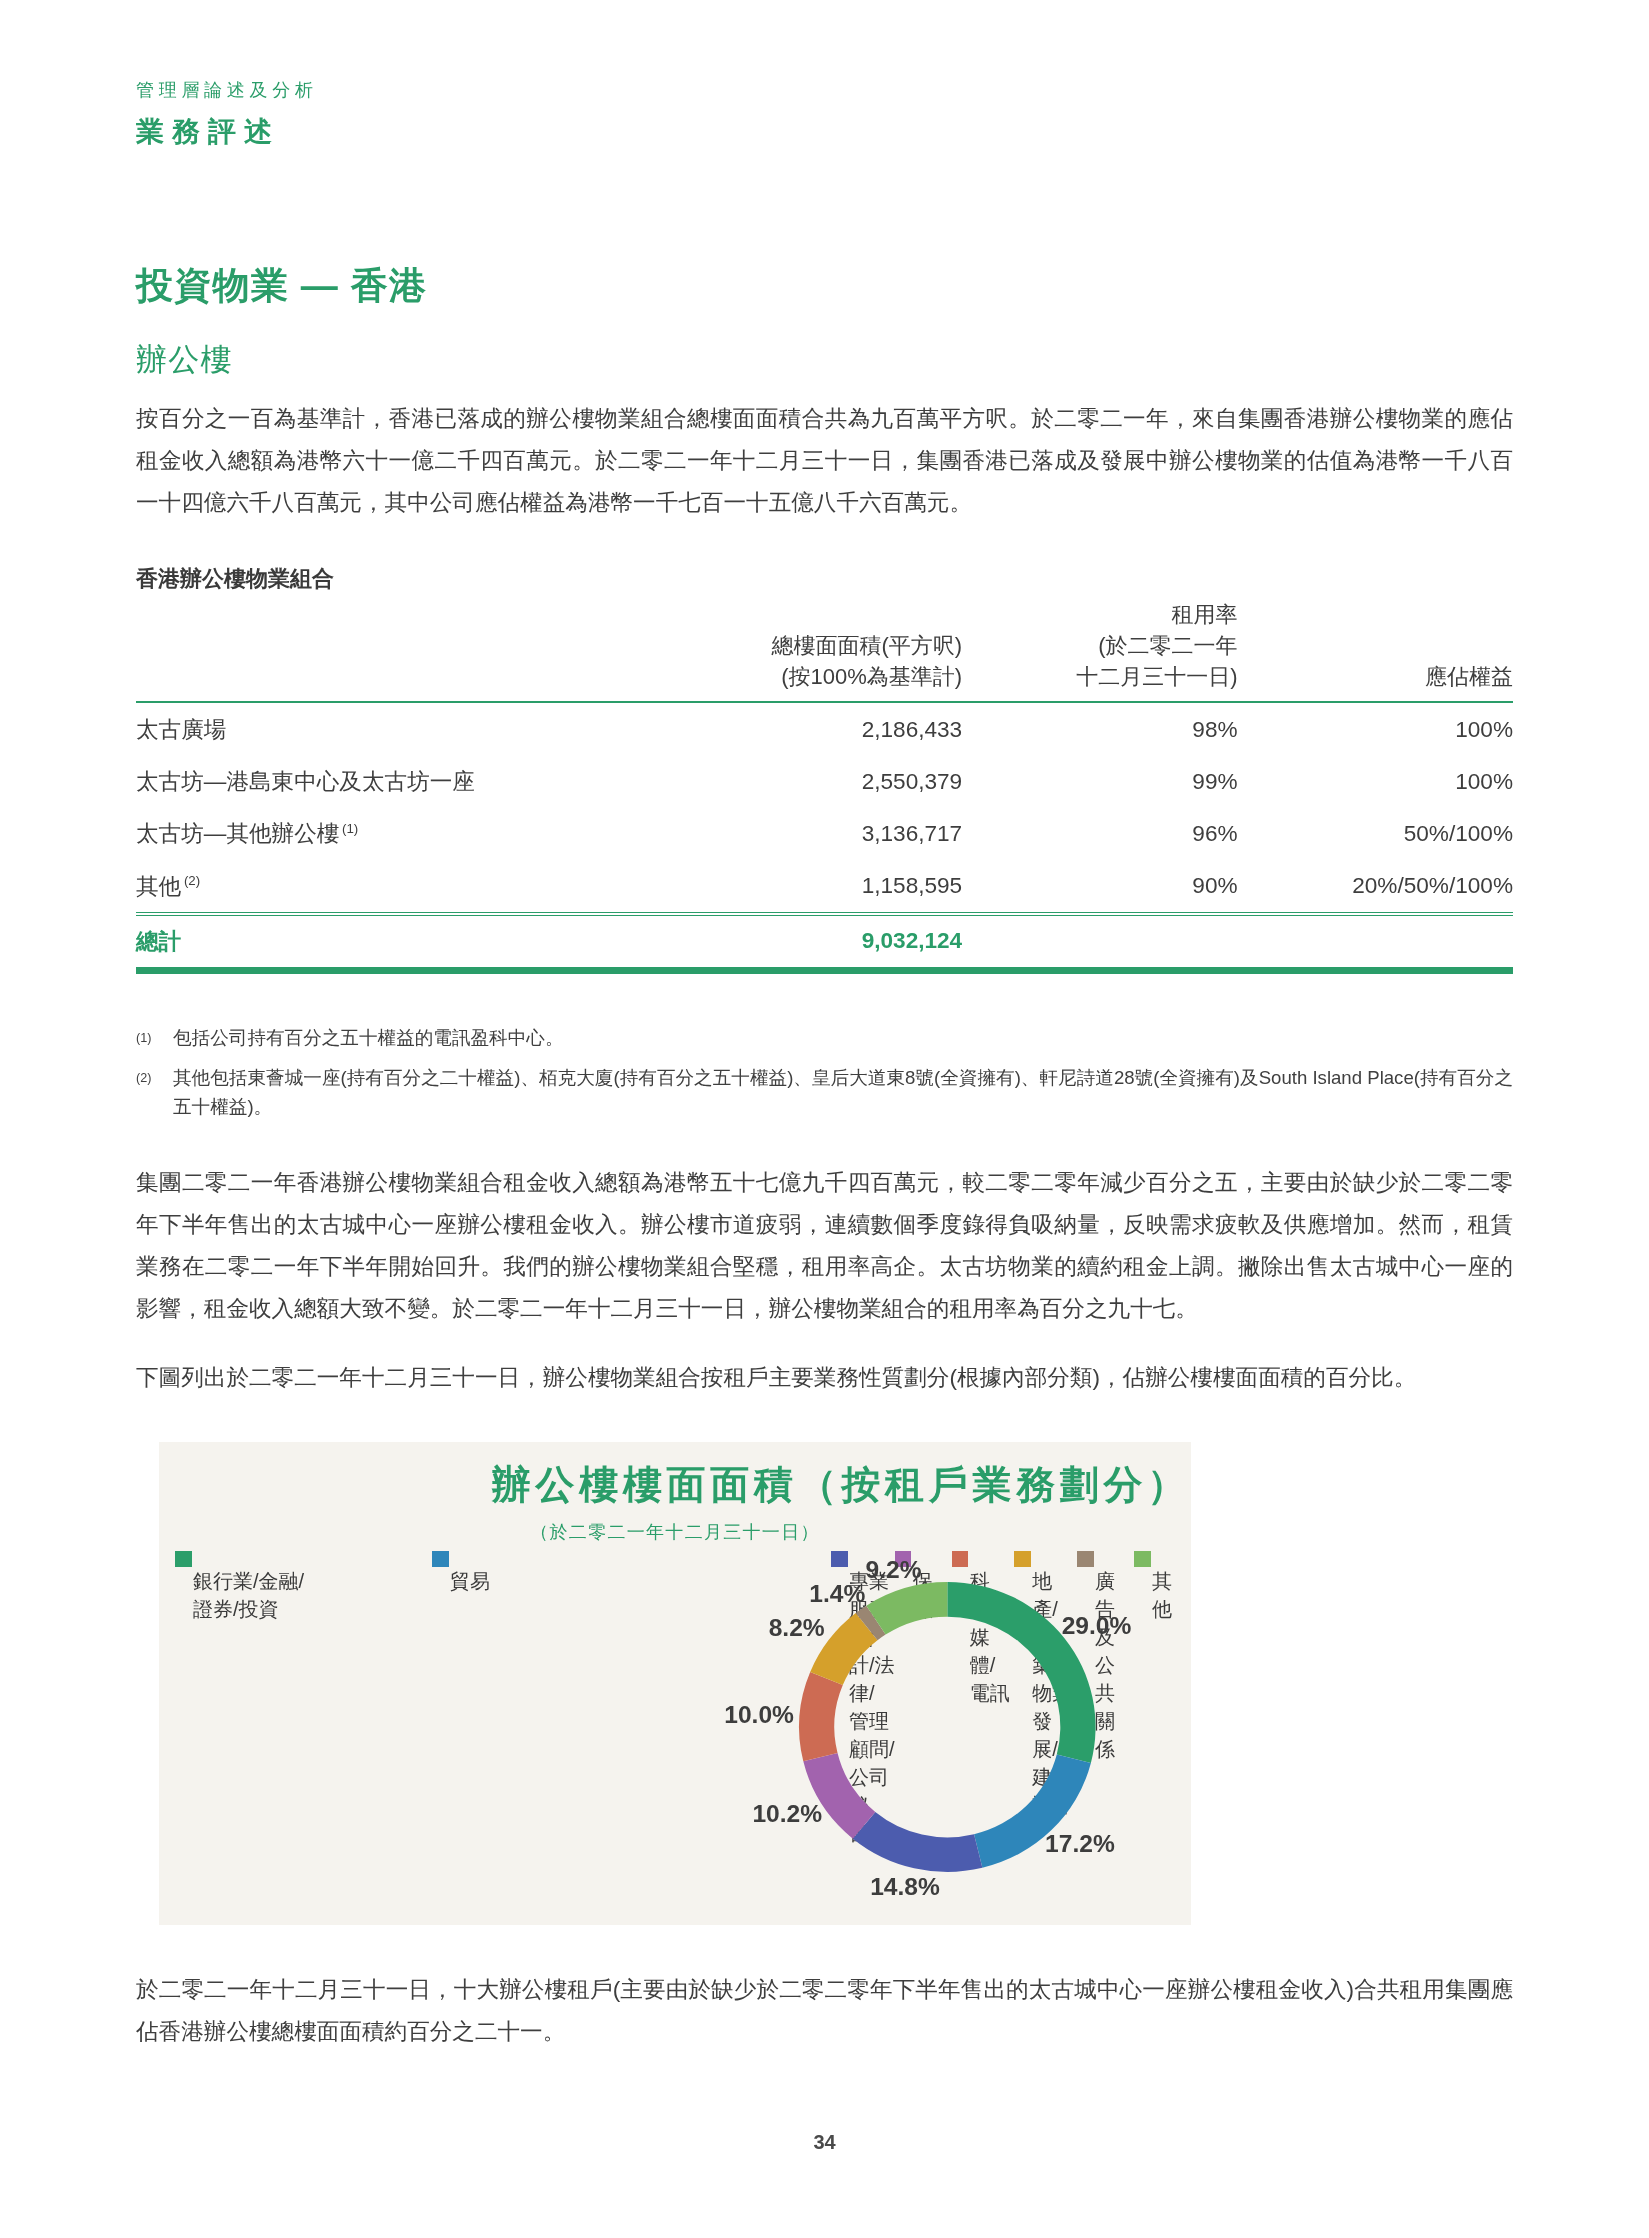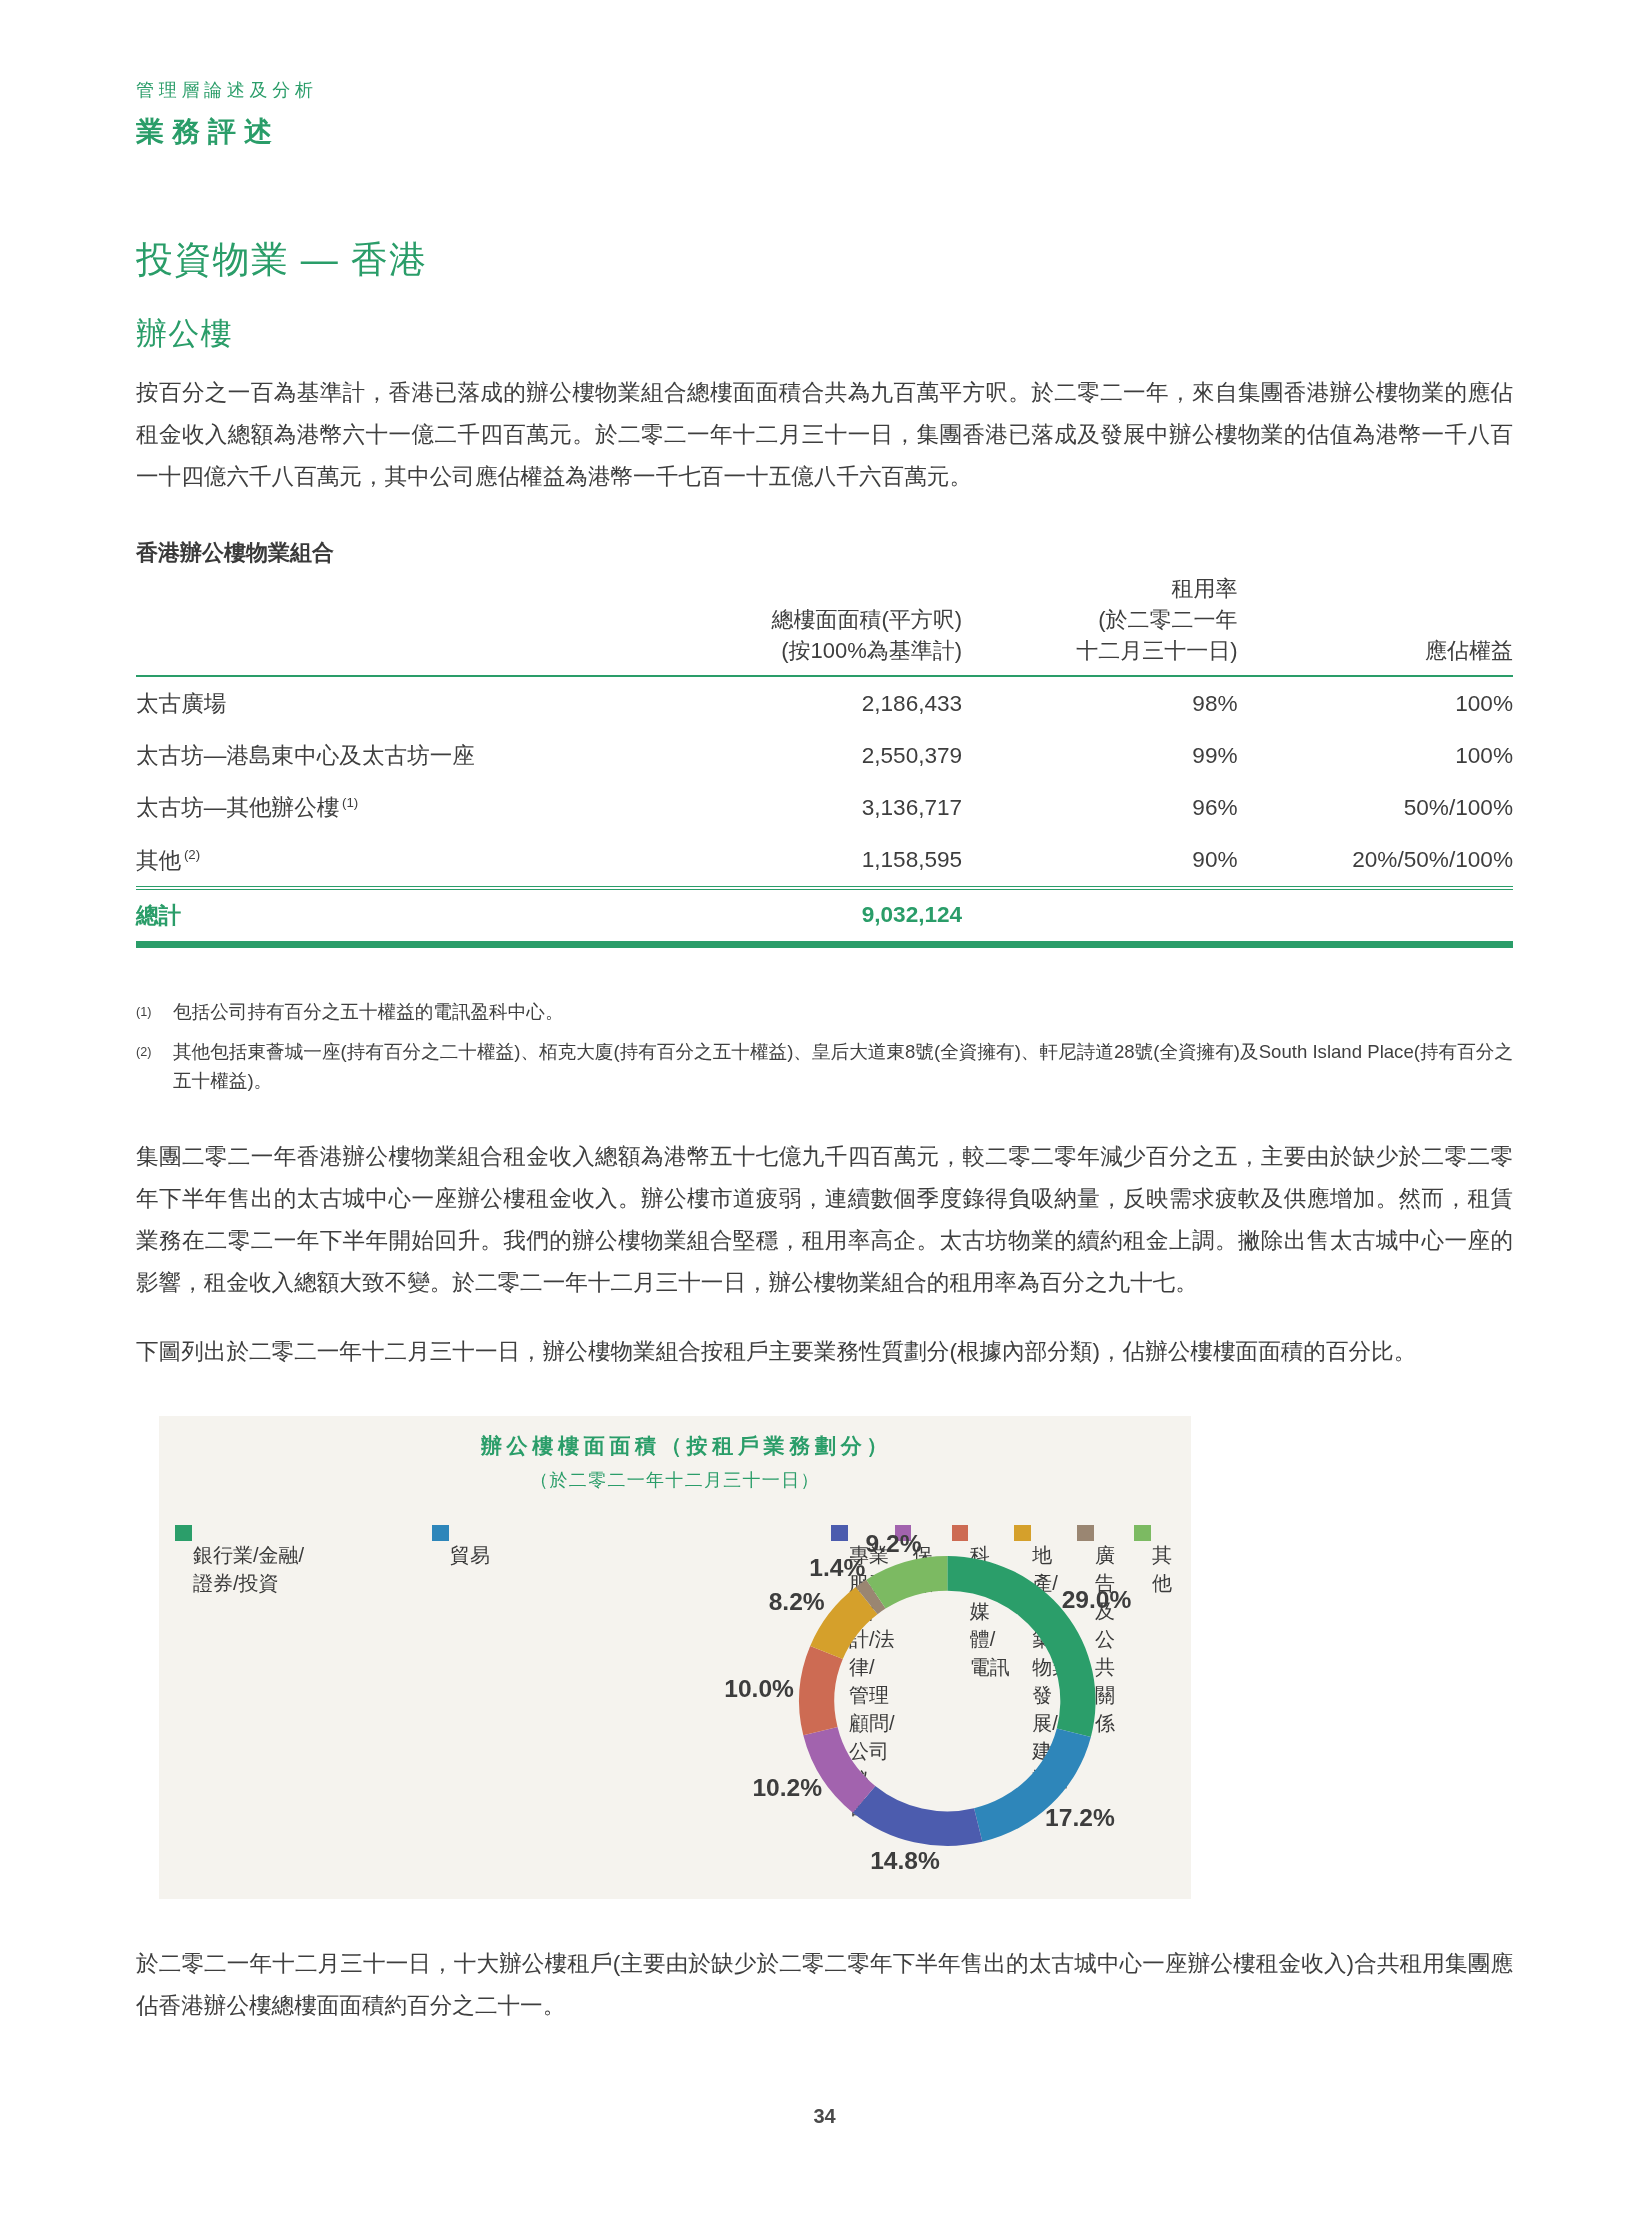--- a/index.html
+++ b/index.html
@@ -33,22 +33,22 @@
     color:var(--green);
     font-size:28px;
     font-weight:bold;
     letter-spacing:8px;
     margin-top:10.6px;
   }
   
   h1.doc-title{
     color:var(--green);
     font-size:37px;
-    font-weight:normal;
-    margin-top:84px;
+    font-weight:bold;
+    margin-top:110px;
     letter-spacing:1.3px;
   }
   h2.doc-subtitle{
     color:var(--green);
     font-size:31px;
     font-weight:400;
     margin-top:28px;
     letter-spacing:1.3px;
   }
   h3.overview{
@@ -127,23 +127,23 @@
   
   .chart-panel{
     margin-top:43px;
     margin-left:23px;
     width:1032px;
     height:483px;
     background:var(--panel);
     position:relative;
   }
   .chart-title{
-    text-align:center;
-    color:var(--green);
-    font-size:21px;
+    text-align:right;
+    color:var(--green);
+    font-size:39px;
     font-weight:bold;
     letter-spacing:4.7px;
     padding-top:16px;
     margin-left:23px;
   }
   .chart-subtitle{
     text-align:center;
     color:var(--green);
     font-size:18px;
     letter-spacing:1.3px;

